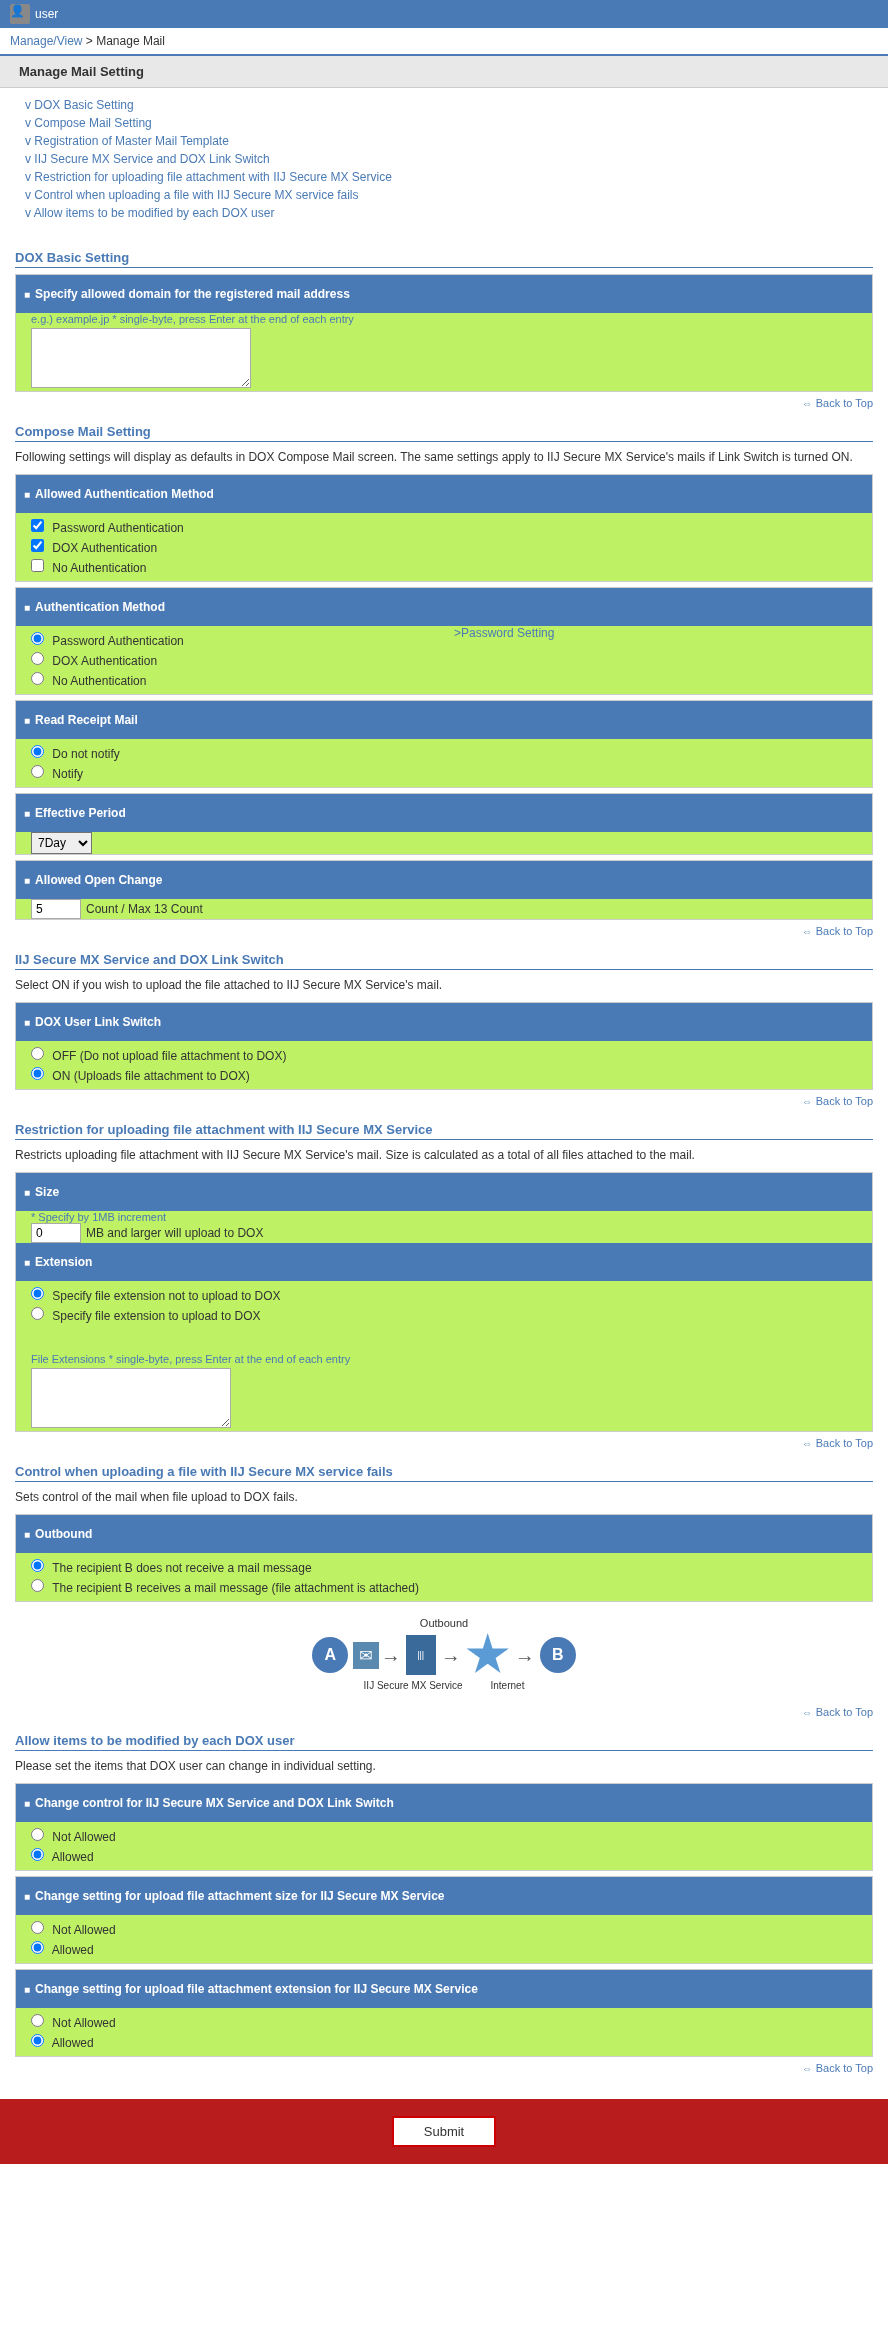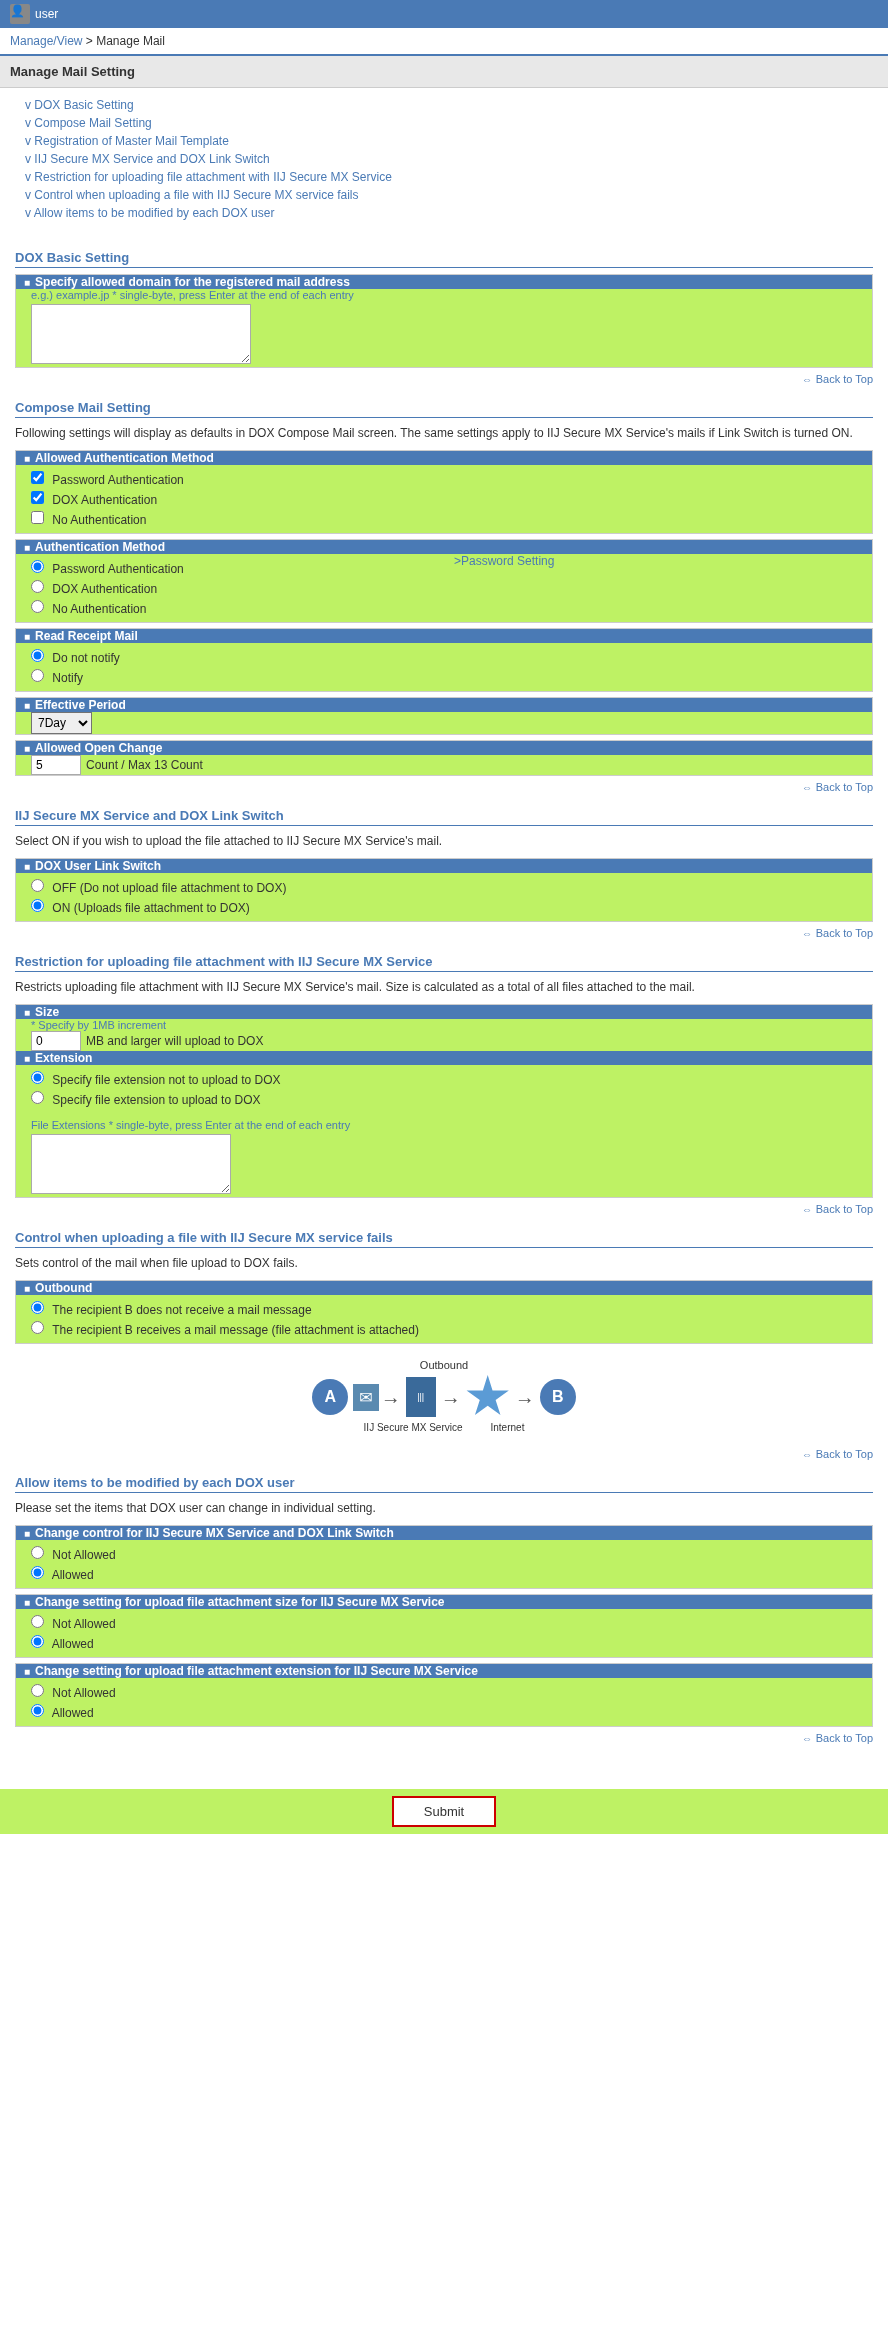--- a/index.html
+++ b/index.html
@@ -6,38 +6,38 @@
     body { font-family: Arial, sans-serif; font-size: 12px; background: #fff; color: #333; }
     
     .top-bar { background: #4a7ab5; height: 28px; display: flex; align-items: center; padding: 0 10px; }
     .top-bar .user-info { color: #fff; font-size: 12px; display: flex; align-items: center; gap: 5px; }
     .user-icon { width: 20px; height: 20px; background: #888; border-radius: 2px; display: inline-block; }
     
     .breadcrumb { padding: 6px 10px; font-size: 12px; border-bottom: 2px solid #4a7ab5; }
     .breadcrumb a { color: #4a7ab5; text-decoration: none; }
     .breadcrumb span { color: #333; }
     
-    .page-header { background: #e8e8e8; padding: 8px 10px; font-weight: bold; font-size: 13px; border-bottom: 1px solid #ccc; }
+    .page-header { background: #e8e8e8; padding: 8px 19px; font-weight: bold; font-size: 13px; border-bottom: 1px solid #ccc; }
     
     .main-content { padding: 10px 15px; }
     
     .toc { padding: 8px 15px; }
     .toc ul { list-style: none; padding-left: 10px; }
     .toc ul li { padding: 2px 0; }
     .toc ul li::before { content: "v "; color: #4a7ab5; }
     .toc ul li a { color: #4a7ab5; text-decoration: none; font-size: 12px; }
     
     .section { margin: 10px 0 20px 0; }
     
     .back-to-top { text-align: right; margin: 5px 0; font-size: 11px; }
     .back-to-top a { color: #4a7ab5; text-decoration: none; }
     .back-to-top a::before { content: "⇔ "; }
     
     .field-box { border: 1px solid #ccc; margin: 5px 0; }
-    .field-header { background: #4a7ab5; color: #fff; padding: 0 8px; font-weight: bold; font-size: 12px; display: flex; align-items: center; gap: 5px; }
+    .field-header { background: #4a7ab5; color: #fff; padding: 12px 8px; font-weight: bold; font-size: 12px; display: flex; align-items: center; gap: 5px; }
     .field-header::before { content: "■"; font-size: 10px; }
     .field-content { padding: 0 15px; background: #bef264; }
     
     textarea { width: 220px; height: 60px; border: 1px solid #aaa; font-size: 11px; padding: 3px; resize: vertical; }
     input[type="text"] { border: 1px solid #aaa; padding: 2px 4px; font-size: 12px; }
     select { border: 1px solid #737373; padding: 2px; font-size: 12px; }
     
     .placeholder-text { color: #4a7ab5; font-size: 11px; margin-bottom: 3px; }
     
     .radio-group, .checkbox-group { padding: 4px 0; }
@@ -55,21 +55,21 @@
     .outer-section { margin-bottom: 15px; }
     
     .note-text { color: #4a7ab5; font-size: 11px; }
     
     .diagram-area { display: flex; flex-direction: column; align-items: center; margin: 15px 0; }
     .diagram-row { display: flex; align-items: center; gap: 5px; }
     .circle-a { width: 36px; height: 36px; background: #4a7ab5; border-radius: 50%; display: flex; align-items: center; justify-content: center; color: #fff; font-weight: bold; font-size: 16px; }
     .circle-b { width: 36px; height: 36px; background: #4a7ab5; border-radius: 50%; display: flex; align-items: center; justify-content: center; color: #fff; font-weight: bold; font-size: 16px; }
     .diagram-labels { display: flex; gap: 28px; font-size: 10px; text-align: center; margin-top: 3px; }
     
-    .submit-bar { background: #bef264; padding: 7px; display: flex; justify-content: center; align-items: center; margin-top: 20px; }
+    .submit-bar { background: #b91c1c; padding: 17px; display: flex; justify-content: center; align-items: center; }
     .submit-btn { background: #fff; border: 2px solid #c00; padding: 6px 30px; font-size: 13px; cursor: pointer; color: #333; font-weight: normal; }
     
     .section-description { font-size: 12px; margin-bottom: 8px; line-height: 1.5; }
     
     .iij-section-title { color: #4a7ab5; font-weight: bold; font-size: 13px; border-bottom: 1px solid #4a7ab5; padding-bottom: 2px; margin-bottom: 6px; }
   </style>
 </head>
 <body>
 
 <div class="top-bar">
@@ -271,21 +271,21 @@
         <div class="radio-group">
           <label>
             <input type="radio" name="extension" checked="" style="">
             <span>Specify file extension not to upload to DOX</span>
           </label>
           <label>
             <input type="radio" name="extension" style="">
             <span>Specify file extension to upload to DOX</span>
           </label>
         </div>
-        <div style="margin-top:6px;">
+        <div style="margin-top:24px;">
           <div class="note-text">
             <span>File Extensions</span>
             <span style="color:#4a7ab5; font-size:11px;">* single-byte, press Enter at the end of each entry</span>
           </div>
           <textarea style="width: 200px; height: 60px; margin-top: 3px;"></textarea>
         </div>
       </div>
     </div>
 
     <div class="back-to-top">

